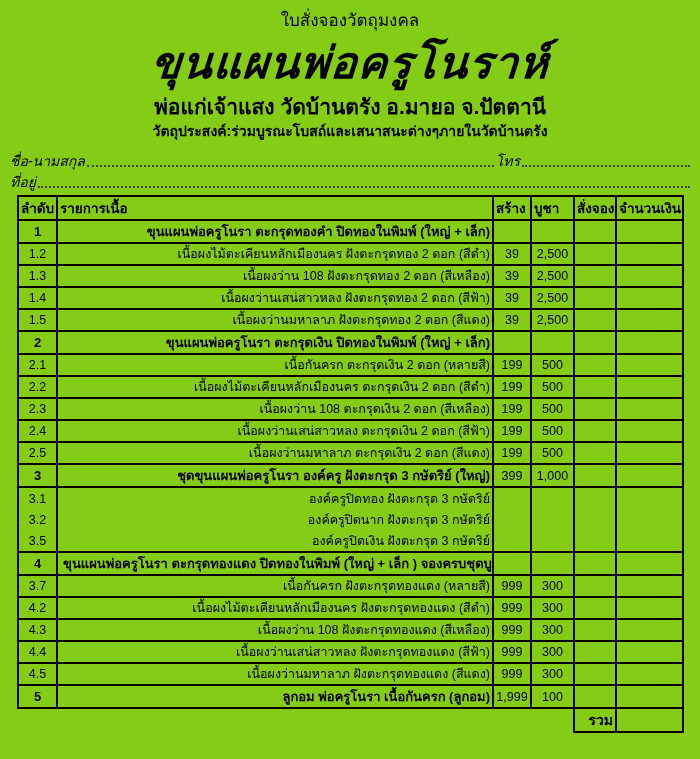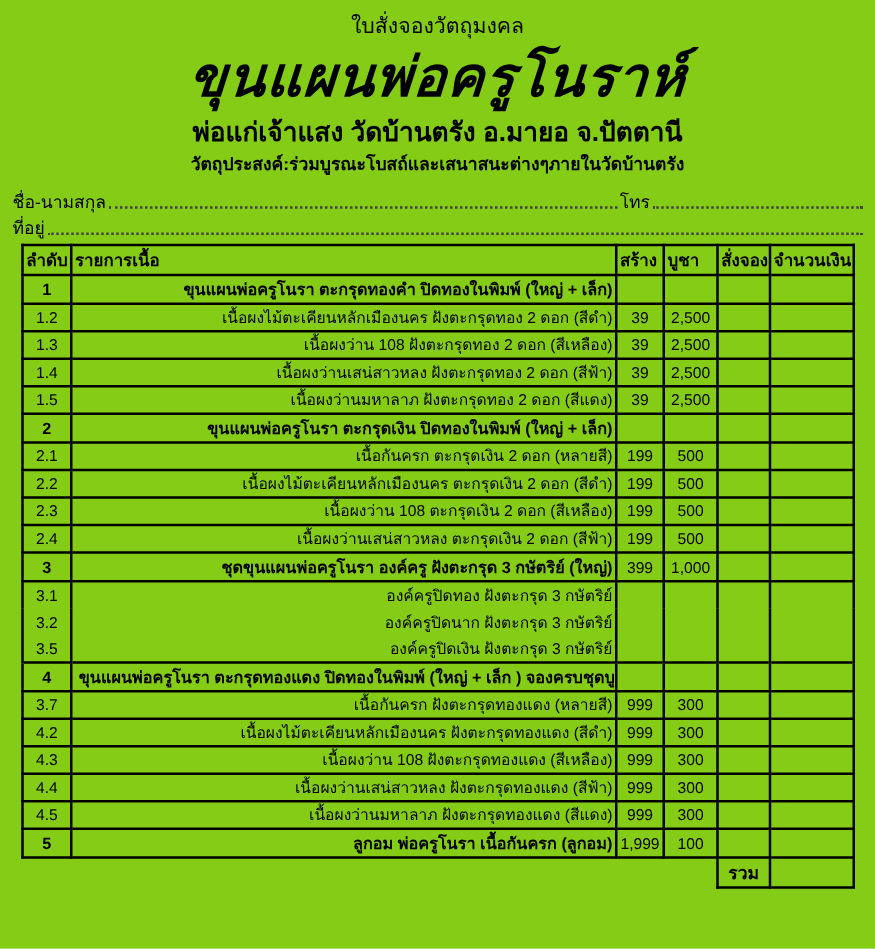--- a/index.html
+++ b/index.html
@@ -15,21 +15,21 @@
     font-family:"DejaVu Serif",serif;
     font-size:44px;font-weight:bold;font-style:italic;
     line-height:62px;letter-spacing:1px;
     transform:skewX(-4deg);
   }
   .subtitle{font-size:21px;font-weight:bold;line-height:26px;}
   .purpose{font-size:14px;font-weight:bold;line-height:23px;}
 
   .fill-row{
     display:flex;align-items:flex-end;
-    margin:0 8px 0 10px;font-size:14px;line-height:20px;height:21px;
+    margin:0 8px 0 10px;font-size:14px;line-height:20px;height:21px;font-style:italic;
   }
   .fill-row .lbl{white-space:nowrap;}
   .dots{border-bottom:2px dotted #444;height:1px;margin:0 2px 4px 2px;}
   .flex1{flex:1;}
   .form-area{margin-top:7px;}
 
   table.order{
     border-collapse:collapse;table-layout:fixed;
     width:665px;margin:3px 0 0 17px;
   }
@@ -37,21 +37,21 @@
     border:2px solid #000;padding:0 2px;overflow:hidden;white-space:nowrap;
   }
   table.order th{font-size:13.5px;font-weight:bold;height:22px;text-align:left;}
   tr.sec td{height:20px;font-weight:bold;font-size:13px;}
   tr.itm td{height:17px;font-size:12.5px;}
   tr.nb td{height:21px;border-top:none;border-bottom:none;}
   .c-no{text-align:center;}
   .c-item{text-align:right;padding-left:5px !important;}
   .c-num{text-align:center;font-weight:normal !important;font-size:12.5px !important;}
   tr.row-total td{border:none;height:21px;}
-  tr.row-total td.total-label{border:2px solid #000;font-weight:bold;font-size:14px;text-align:center;margin-top:36px;}
+  tr.row-total td.total-label{border:2px solid #000;font-weight:bold;font-size:14px;text-align:right;margin-top:36px;}
   tr.row-total td.total-value{border:2px solid #000;}
 </style>
 </head>
 <body>
 
 <div class="page">
 
   <div class="center form-title">ใบสั่งจองวัตถุมงคล</div>
   <div class="center main-title">ขุนแผนพ่อครูโนราห์</div>
   <div class="center subtitle">พ่อแก่เจ้าแสง วัดบ้านตรัง อ.มายอ จ.ปัตตานี</div>
@@ -162,20 +162,28 @@
       <td></td>
     </tr>
     <tr class="itm">
       <td class="c-no">2.4</td>
       <td class="c-item">เนื้อผงว่านเสน่สาวหลง ตะกรุดเงิน 2 ดอก (สีฟ้า)</td>
       <td class="c-num">199</td>
       <td class="c-num">500</td>
       <td></td>
       <td></td>
     </tr>
+    <tr class="itm">
+      <td class="c-no">2.5</td>
+      <td class="c-item">เนื้อผงว่านมหาลาภ ตะกรุดเงิน 2 ดอก (สีแดง)</td>
+      <td class="c-num">199</td>
+      <td class="c-num">500</td>
+      <td></td>
+      <td></td>
+    </tr>
     <tr class="sec">
       <td class="c-no">3</td>
       <td class="c-item">ชุดขุนแผนพ่อครูโนรา องค์ครู ฝังตะกรุด 3 กษัตริย์ (ใหญ่)</td>
       <td class="c-num">399</td>
       <td class="c-num">1,000</td>
       <td></td>
       <td></td>
     </tr>
     <tr class="itm nb">
       <td class="c-no">3.1</td>

